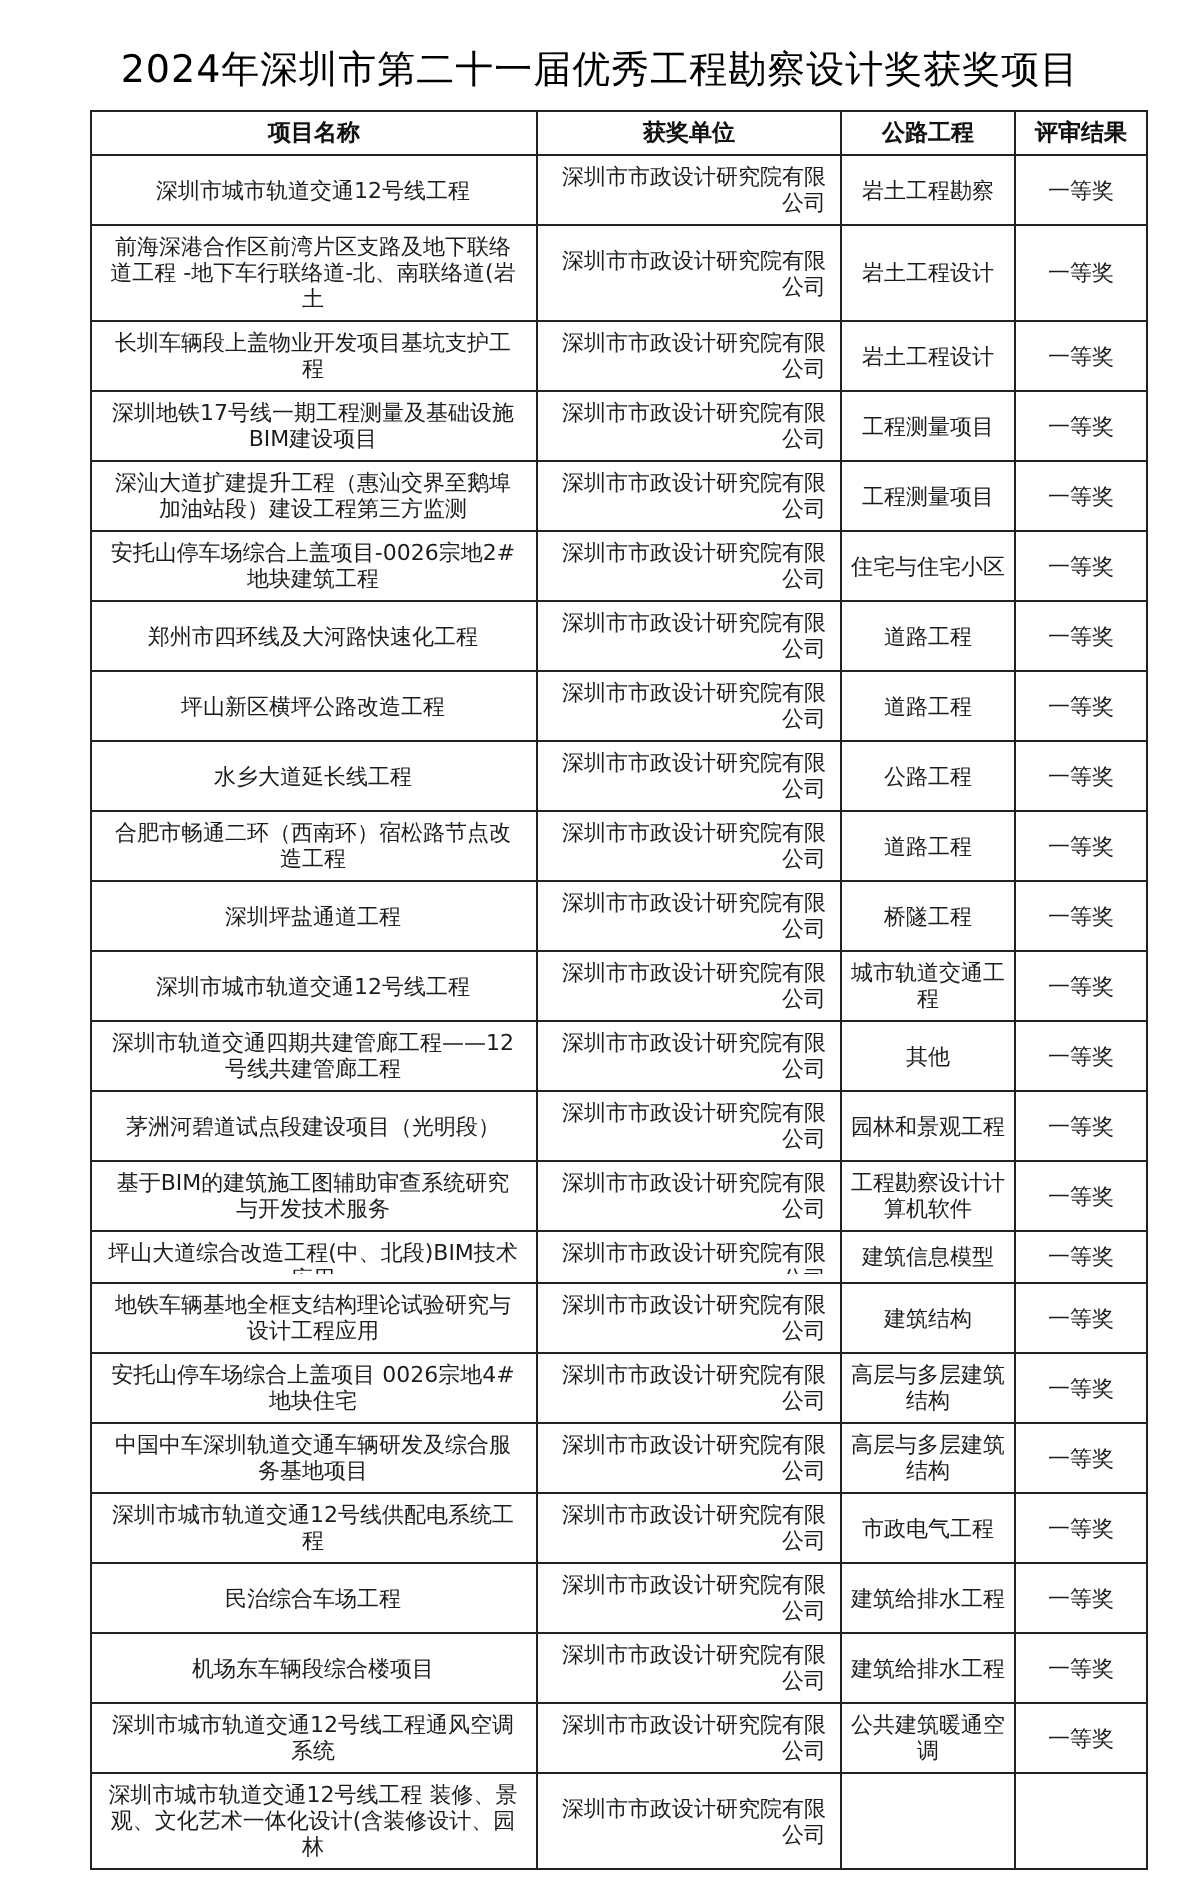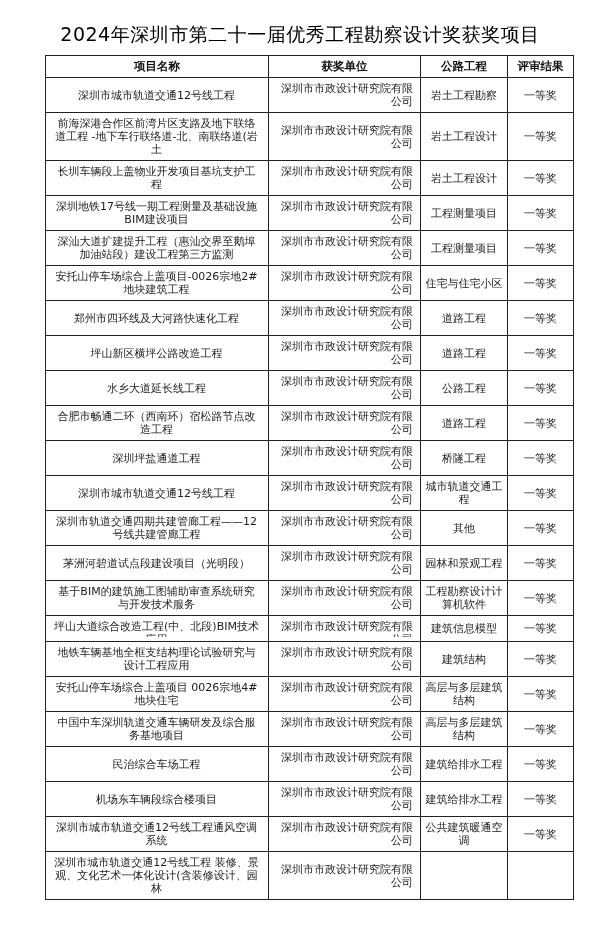--- a/index.html
+++ b/index.html
@@ -340,20 +340,34 @@
           </td>
     <td class="type">
             <div class="cell">高层与多层建筑结构</div>
           </td>
     <td class="result">
             <div class="cell">一等奖</div>
           </td>
   </tr>
         <tr>
     <td class="project">
+            <div class="cell">深圳市城市轨道交通12号线供配电系统工程</div>
+          </td>
+    <td class="org">
+            <div class="cell">深圳市市政设计研究院有限公司</div>
+          </td>
+    <td class="type">
+            <div class="cell">市政电气工程</div>
+          </td>
+    <td class="result">
+            <div class="cell">一等奖</div>
+          </td>
+  </tr>
+        <tr>
+    <td class="project">
             <div class="cell">民治综合车场工程</div>
           </td>
     <td class="org">
             <div class="cell">深圳市市政设计研究院有限公司</div>
           </td>
     <td class="type">
             <div class="cell">建筑给排水工程</div>
           </td>
     <td class="result">
             <div class="cell">一等奖</div>

